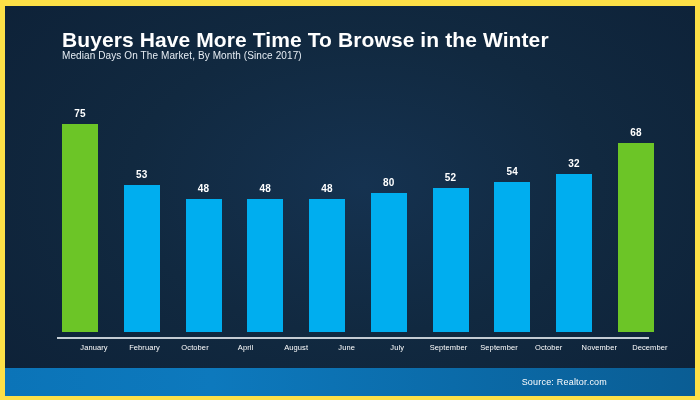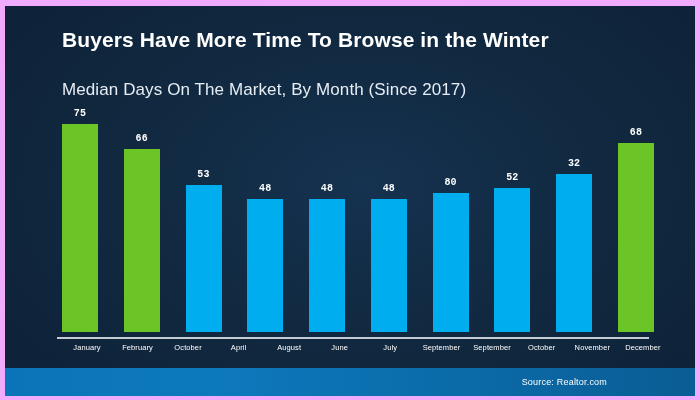--- a/index.html
+++ b/index.html
@@ -13,21 +13,21 @@
     overflow: hidden;
     font-family: "Liberation Sans", sans-serif;
   }
 
   
   .frame {
     position: absolute;
     left: 0; top: 0;
     width: 700px;
     height: 400px;
-    background: #f0abfc;
+    background: #fde047;
   }
 
   
   .slide {
     position: absolute;
     left: 5px;
     top: 6px;
     width: 690px;
     height: 390px;
     background:
@@ -42,22 +42,22 @@
     top: 22px;
     font-size: 21px;
     font-weight: bold;
     color: #ffffff;
     letter-spacing: 0.1px;
     white-space: nowrap;
   }
   .subhead {
     position: absolute;
     left: 57px;
-    top: 74px;
-    font-size: 17px;
+    top: 44px;
+    font-size: 10px;
     font-weight: normal;
     color: #e6edf4;
     letter-spacing: 0.1px;
     white-space: nowrap;
   }
 
   
   .plot {
     position: absolute;
     left: 57px;
@@ -76,21 +76,20 @@
     justify-content: space-between;
   }
   .bar-slot {
     position: relative;
     width: 36px;
     height: 100%;
     display: flex;
     flex-direction: column;
     justify-content: flex-end;
     align-items: center;
-    font-family: Liberation Mono, monospace;
   }
   .bar-value {
     font-size: 10px;
     font-weight: bold;
     color: #ffffff;
     line-height: 11px;
     margin-bottom: 5px;
     letter-spacing: 0.2px;
   }
   .bar {
@@ -107,21 +106,21 @@
     left: 52px;
     top: 331px;
     width: 592px;
     height: 2px;
     background: #c3ccd4;
   }
 
   
   .xlabels {
     position: absolute;
-    left: 64px;
+    left: 71px;
     top: 337px;
     width: 592px;
     display: flex;
     justify-content: space-between;
   }
   .xlabel {
     width: 36px;
     text-align: center;
     font-size: 7.5px;
     color: #ffffff;
@@ -159,24 +158,20 @@
 
     <div class="subhead">Median Days On The Market, By Month (Since 2017)</div>
 
     <div class="plot">
       <div class="bars" id="bars">
           <div class="bar-slot">
             <div class="bar-value">75</div>
             <div class="bar highlight" style="height: 208px;"></div>
           </div>
           <div class="bar-slot">
-            <div class="bar-value">66</div>
-            <div class="bar highlight" style="height: 183px;"></div>
-          </div>
-          <div class="bar-slot">
             <div class="bar-value">53</div>
             <div class="bar" style="height: 147px;"></div>
           </div>
           <div class="bar-slot">
             <div class="bar-value">48</div>
             <div class="bar" style="height: 133px;"></div>
           </div>
           <div class="bar-slot">
             <div class="bar-value">48</div>
             <div class="bar" style="height: 133px;"></div>
@@ -185,20 +180,24 @@
             <div class="bar-value">48</div>
             <div class="bar" style="height: 133px;"></div>
           </div>
           <div class="bar-slot">
             <div class="bar-value">80</div>
             <div class="bar" style="height: 139px;"></div>
           </div>
           <div class="bar-slot">
             <div class="bar-value">52</div>
             <div class="bar" style="height: 144px;"></div>
+          </div>
+          <div class="bar-slot">
+            <div class="bar-value">54</div>
+            <div class="bar" style="height: 150px;"></div>
           </div>
           <div class="bar-slot">
             <div class="bar-value">32</div>
             <div class="bar" style="height: 158px;"></div>
           </div>
           <div class="bar-slot">
             <div class="bar-value">68</div>
             <div class="bar highlight" style="height: 189px;"></div>
           </div>
         </div>

